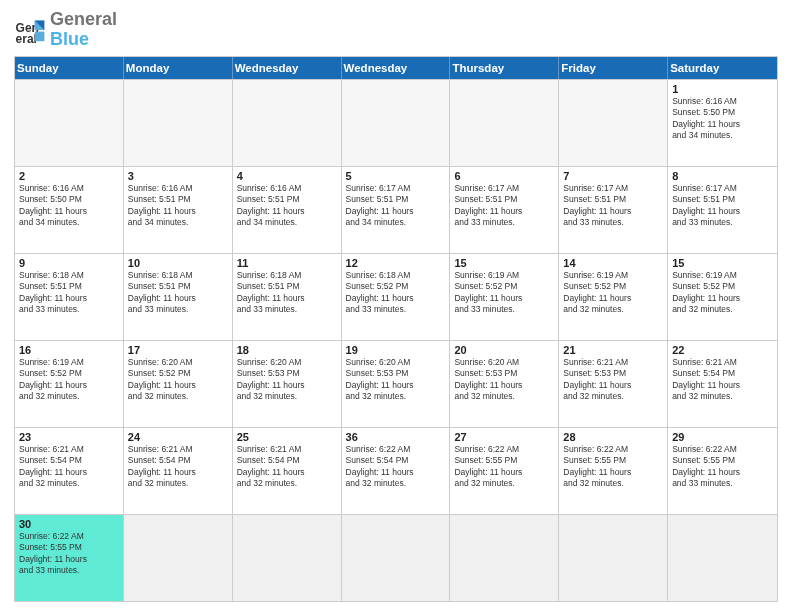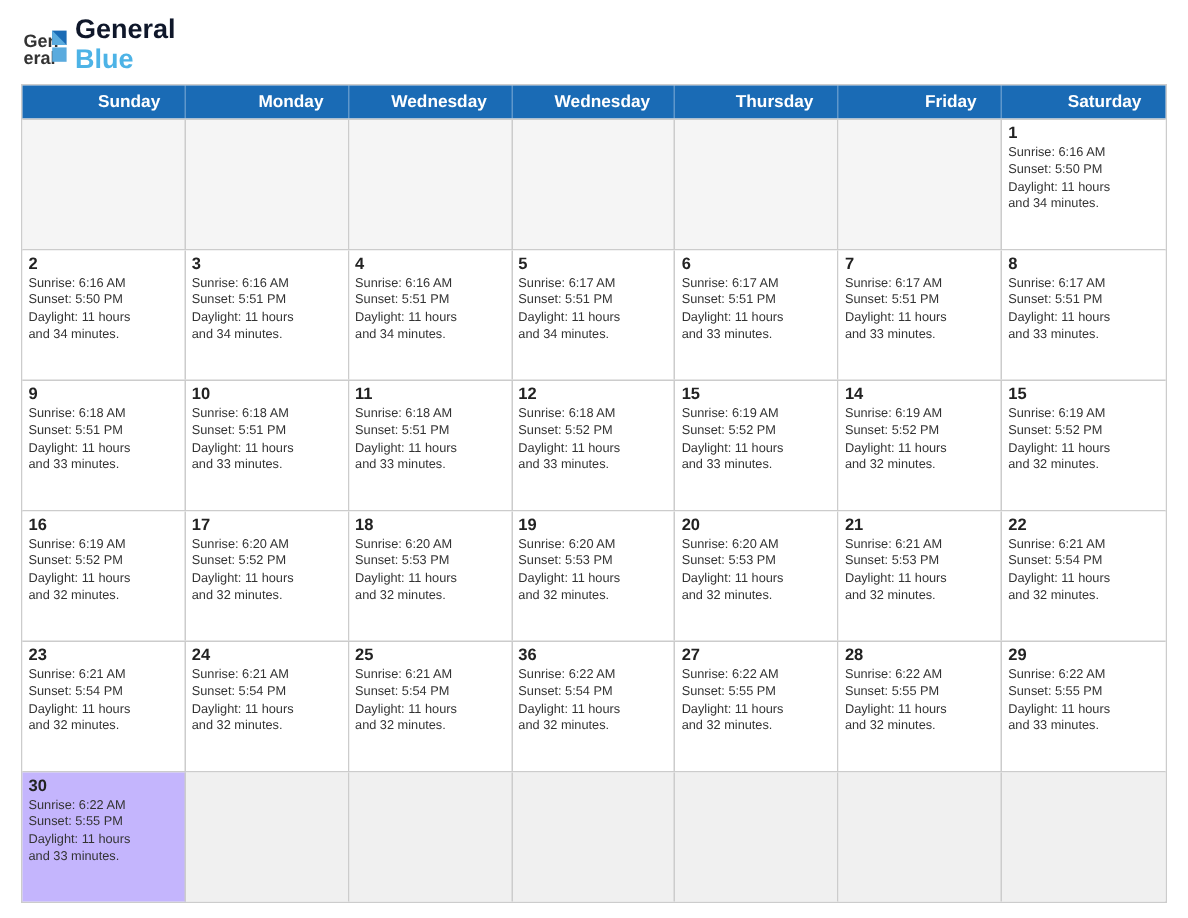--- a/index.html
+++ b/index.html
@@ -28,21 +28,21 @@
       align-items: center;
       gap: 4px;
     }
     .logo-text {
       font-size: 18px;
       color: #333;
       font-weight: normal;
       line-height: 1.1;
     }
     .logo-text span {
-      color: #0f172a;
+      color: #737373;
       font-weight: bold;
     }
     .logo-icon {
       width: 32px;
       height: 32px;
     }
     .title-block {
       text-align: right;
     }
     .title-month {
@@ -63,22 +63,22 @@
     }
     .cal-header {
       display: grid;
       grid-template-columns: repeat(7, 1fr);
       background: #1a6bb5;
     }
     .cal-header-cell {
       color: #fff;
       font-size: 11.5px;
       font-weight: bold;
-      padding: 5px 16px;
-      text-align: right;
+      padding: 5px 2px;
+      text-align: left;
       border-right: 1px solid rgba(255,255,255,0.3);
     }
     .cal-header-cell:last-child { border-right: none; }
     .cal-body {
       flex: 1;
       display: flex;
       flex-direction: column;
     }
     .cal-row {
       display: grid;
@@ -106,21 +106,21 @@
     }
     .cell-info {
       font-size: 8.5px;
       color: #333;
       line-height: 1.35;
     }
     .last-row .cal-cell {
       background: #f0f0f0;
     }
     .last-row .cal-cell.has-data {
-      background: #c4b5fd;
+      background: #5eead4;
     }
   </style>
 </head>
 <body>
 
 <div class="page">
   <div class="header">
     <div class="logo">
       <svg class="logo-icon" viewBox="0 0 40 40">
         <text x="2" y="22" font-size="15" font-family="Arial" font-weight="bold" fill="#333">Gen</text>

